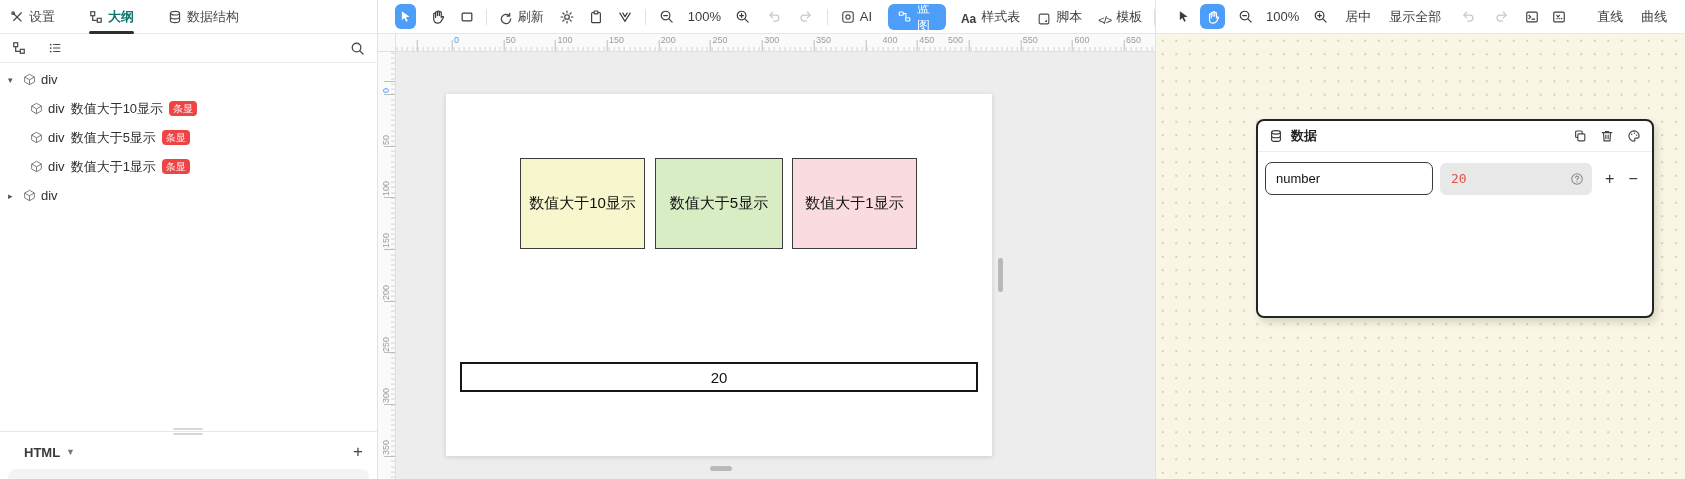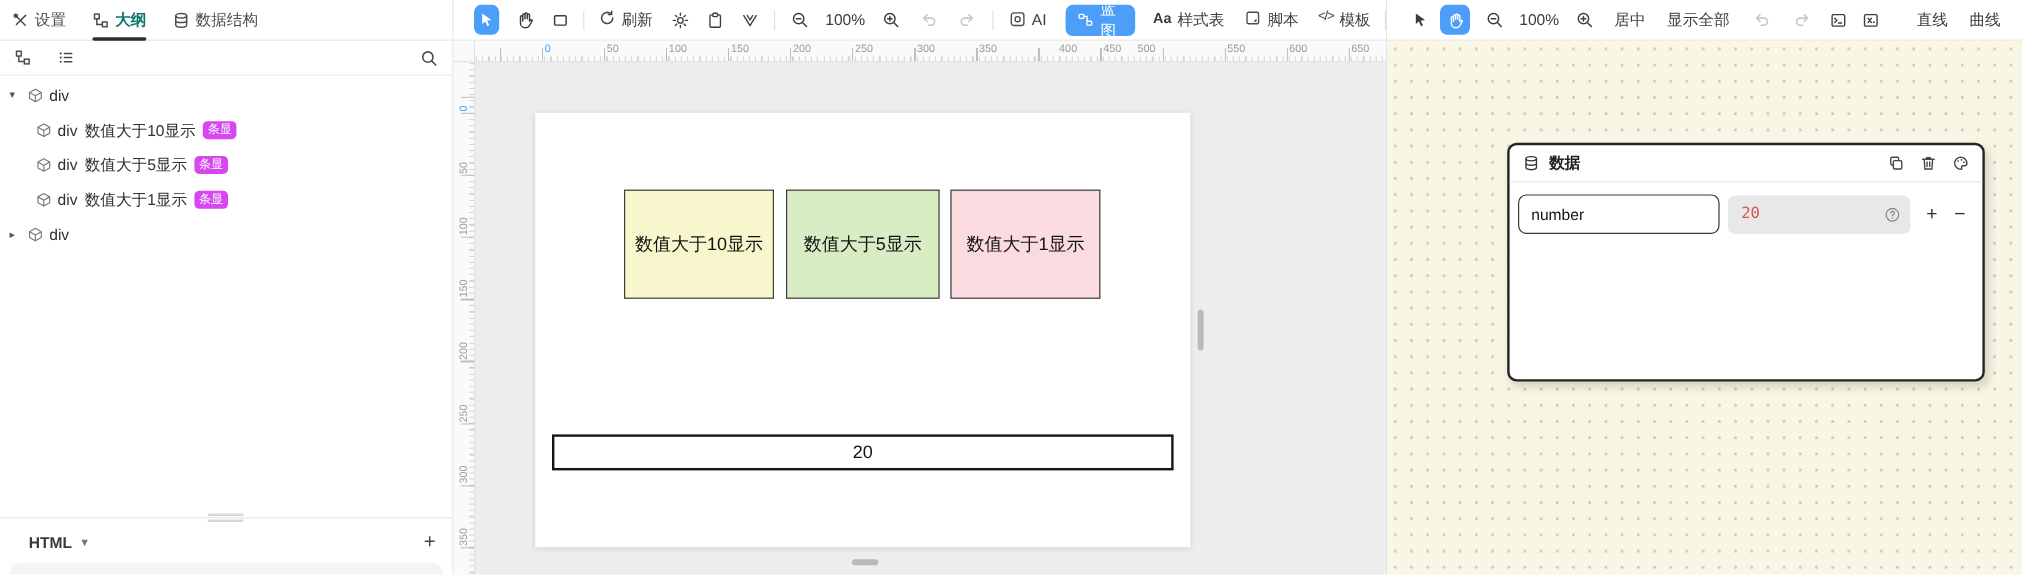--- a/index.html
+++ b/index.html
@@ -3,48 +3,48 @@
 <meta charset="utf-8">
 <style>
   * { box-sizing: border-box; margin: 0; padding: 0; }
   html,body { width:1685px; height:479px; overflow:hidden; }
   body { font-family:"Liberation Sans","DejaVu Sans",sans-serif; font-size:13px; color:#333; background:#fff; position:relative; }
   svg { display:block; }
   .ic { color:#4a4a4a; display:inline-flex; align-items:center; justify-content:center; }
 
   
   .left-panel { position:absolute; left:0; top:0; width:378px; height:479px; background:#fff; border-right:1px solid #e2e2e2; }
-  .lp-tabs { height:34px; display:flex; align-items:center; gap:22px; padding:0 10px; border-bottom:1px solid #e8e8e8; }
+  .lp-tabs { height:34px; display:flex; align-items:center; gap:34px; padding:0 10px; border-bottom:1px solid #e8e8e8; }
   .lp-tab { display:flex; align-items:center; gap:5px; height:34px; position:relative; color:#4a4a4a; cursor:pointer; }
   .lp-tab.active { color:#0f766e; font-weight:700; }
   .lp-tab.active::after { content:""; position:absolute; left:0; right:0; bottom:0; height:3px; background:#2f2f2f; border-radius:2px; }
   .lp-toolbar { height:29px; display:flex; align-items:center; gap:22px; padding:0 12px; border-bottom:1px solid #ededed; }
   .lp-toolbar .spacer { flex:1; }
   .lp-tree { padding-top:2px; }
   .tree-row { height:29px; display:flex; align-items:center; cursor:pointer; }
   .tree-row.lv0 { padding-left:8px; }
   .tree-row.lv1 { padding-left:30px; }
   .tree-row .expander { width:15px; font-size:9px; color:#555; }
   .tree-row .cube { margin-right:5px; }
   .tree-row .tag { color:#2f2f2f; }
   .tree-row .note { margin-left:6px; color:#2f2f2f; }
-  .tree-row .badge { margin-left:6px; background:#d946ef; color:#f4faff; font-size:10px; line-height:15px; padding:0 4px; border-radius:4px; }
+  .tree-row .badge { margin-left:6px; background:#ef4444; color:#f4faff; font-size:10px; line-height:15px; padding:0 4px; border-radius:4px; }
   .lp-split { position:absolute; left:0; right:0; top:431px; border-top:1px solid #e6e6e6; }
   .lp-split .handle { position:absolute; left:173px; top:-4px; width:30px; height:7px; display:flex; flex-direction:column; justify-content:space-between; }
   .lp-split .handle i { height:2px; background:#d7d7d7; border-radius:2px; }
   .lp-bottom { position:absolute; left:0; right:0; top:437px; height:30px; display:flex; align-items:center; padding:0 14px 0 24px; }
   .lp-bottom .sel { display:flex; align-items:center; gap:6px; font-weight:700; color:#3a3a3a; cursor:pointer; }
   .lp-bottom .chev { font-size:9px; color:#777; }
   .lp-bottom .add { margin-left:auto; font-size:17px; color:#444; cursor:pointer; }
   .lp-codestrip { position:absolute; left:8px; right:8px; top:469px; height:10px; background:#f4f4f4; border-radius:8px 8px 0 0; }
 
   
   .center-panel { position:absolute; left:378px; top:0; width:777px; height:479px; background:#ededed; }
   .c-toolbar, .r-toolbar { position:absolute; left:0; top:0; right:0; height:34px; background:#fff; border-bottom:1px solid #e7e7e7; display:flex; align-items:center; }
-  .tbtn { display:inline-flex; align-items:flex-start; gap:5px; cursor:pointer; color:#3c3c3c; white-space:nowrap; }
+  .tbtn { display:inline-flex; align-items:flex-end; gap:5px; cursor:pointer; color:#3c3c3c; white-space:nowrap; }
   .tbtn.disabled { color:#c8c8c8; cursor:default; }
   .tool-pill { width:25px; height:25px; border-radius:6px; display:inline-flex; align-items:center; justify-content:center; cursor:pointer; }
   .tool-pill.active { background:#4c9ef9; color:#fff; }
   .blue-pill { background:#4c9ef9; color:#fff; height:26px; border-radius:6px; padding:0 10px; display:inline-flex; align-items:center; gap:6px; cursor:pointer; }
   .vdiv { width:1px; height:16px; background:#e1e1e1; }
   .zoom-text { color:#3c3c3c; }
 
   .ruler-corner { position:absolute; left:0; top:34px; width:18px; height:18px; background:#fafafa; border-right:1px solid #e0e0e0; border-bottom:1px solid #e0e0e0; }
   .ruler-h { position:absolute; left:18px; top:34px; right:0; height:18px; background:#fafafa; border-bottom:1px solid #e0e0e0;
     background-image:

